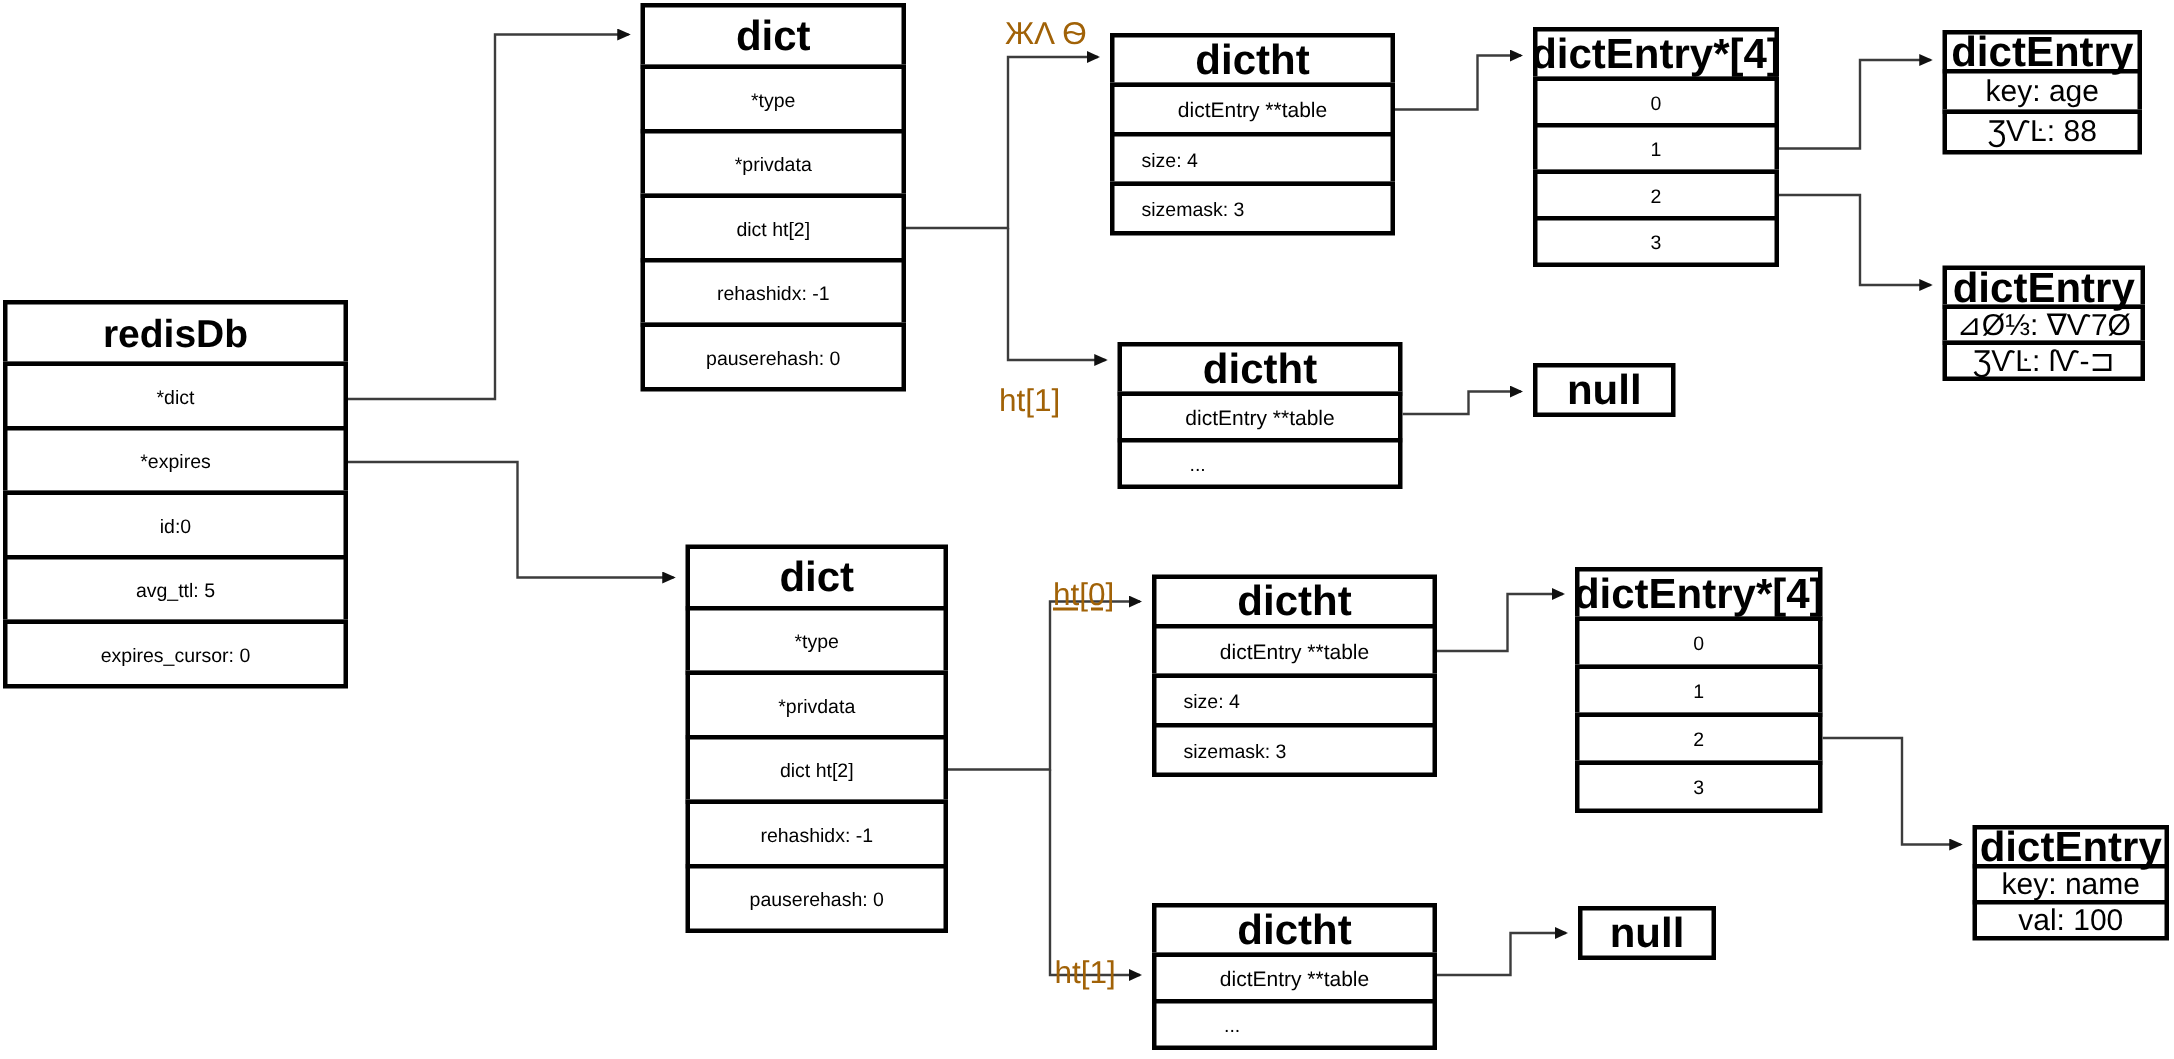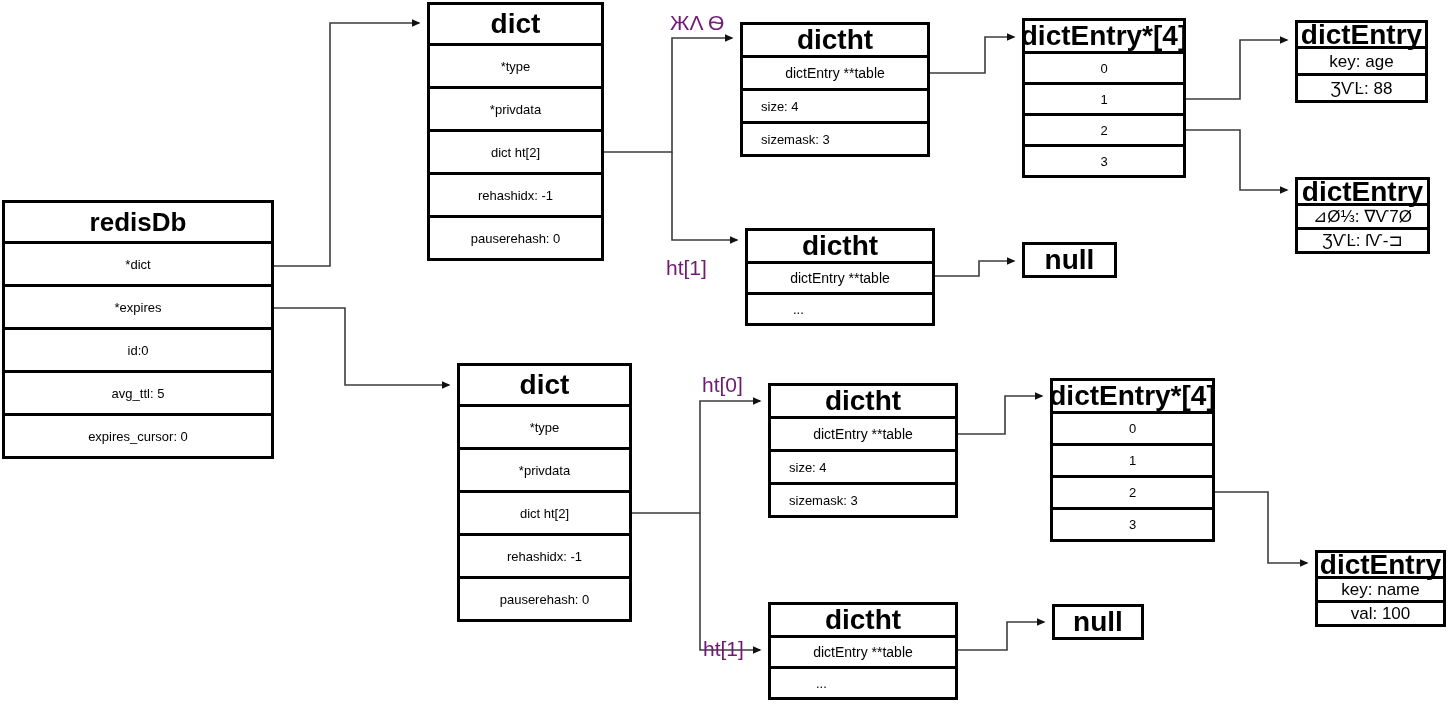--- a/index.html
+++ b/index.html
@@ -13,46 +13,46 @@
     box-sizing:border-box;border:3px solid #000;background:#fff;margin-top:-3px;
     display:flex;align-items:center;justify-content:center;
     font-size:13px;line-height:1;white-space:nowrap;
   }
   .cell:first-child{margin-top:0;}
   .title{font-weight:bold;}
   .t-xl{font-size:28px;}
   .t-lg{font-size:26px;}
   .t-md{font-size:28px;}
   .t-sm{font-size:14px;}
-  .r-sm{font-size:17px;}
+  .r-sm{font-size:20px;}
   .left{justify-content:flex-start;padding-left:18px;text-align:center;}
   .dots{justify-content:flex-start;padding-left:45px;}
   .h44{height:44px}.h46{height:46px}
   .h36{height:36px}.h35{height:35px}.h34{height:34px}
   .h30{height:30px}.h29{height:29px}.h27{height:27px}.h38{height:36px}
-  .ptr-label{position:absolute;color:#701a75;font-size:21px;line-height:1;text-align:center;}
+  .ptr-label{position:absolute;color:#a16207;font-size:21px;line-height:1;text-align:center;}
   
-  #redisdb{left:2px;top:200px;width:272px}
+  #redisdb{left:2px;top:200px;width:230px}
   #dict-top{left:427px;top:2px;width:177px}
   #dictht-top0{left:740px;top:22px;width:190px}
   #array-top{left:1022px;top:18px;width:164px}
   #entry-age{left:1295px;top:20px;width:133px}
   #entry-g2{left:1295px;top:177px;width:135px}
   #dictht-top1{left:745px;top:228px;width:190px}
   #null-top{left:1022px;top:242px;width:95px}
   #dict-bot{left:457px;top:363px;width:175px}
   #dictht-bot0{left:768px;top:383px;width:190px}
   #array-bot{left:1050px;top:378px;width:165px}
   #entry-name{left:1315px;top:550px;width:131px}
   #dictht-bot1{left:768px;top:602px;width:190px}
   #null-bot{left:1052px;top:604px;width:92px}
   
   #lbl-ht0-top{left:670px;top:12px;}
   #lbl-ht1-top{left:666px;top:257px;}
-  #lbl-ht0-bot{left:702px;top:374px;}
+  #lbl-ht0-bot{left:702px;top:386px;text-decoration:underline;}
   #lbl-ht1-bot{left:703px;top:638px;}
 </style>
 </head>
 <body>
 
 <div id="canvas">
 
   <svg id="wires" viewBox="0 0 1449 706">
     <defs>
       <marker id="arw" markerWidth="9" markerHeight="8" refX="7.5" refY="4" orient="auto" markerUnits="userSpaceOnUse">

